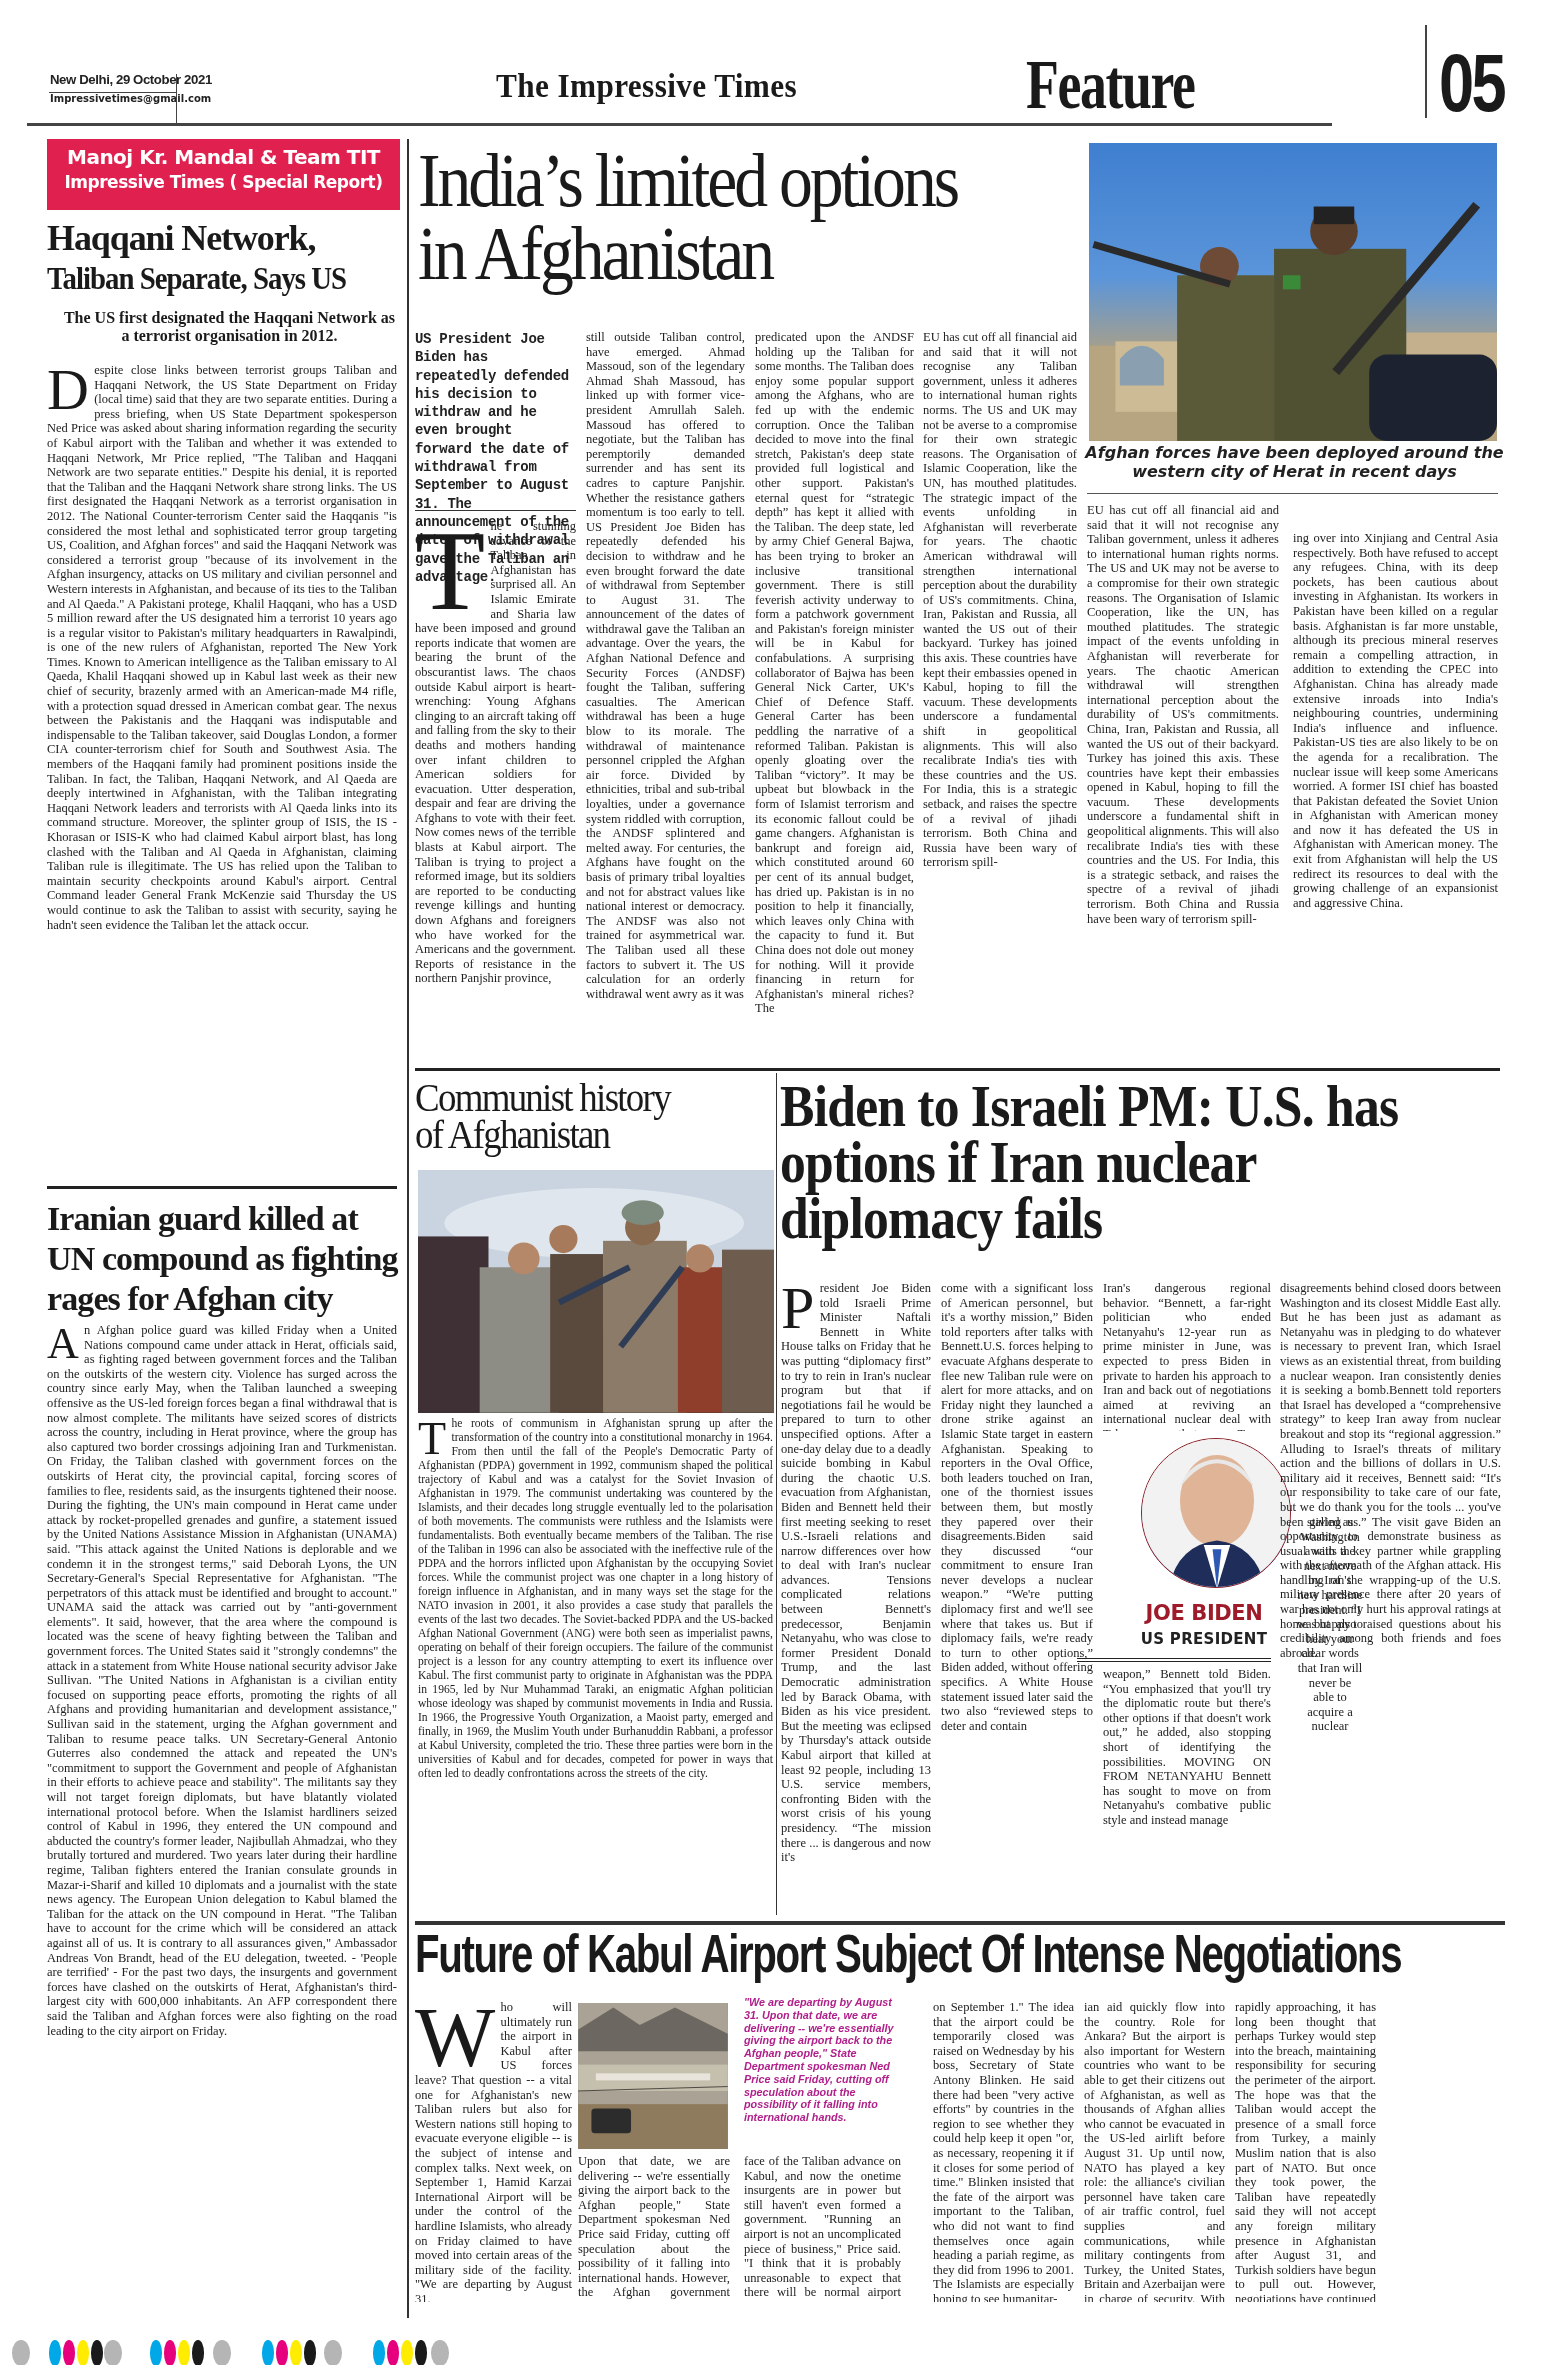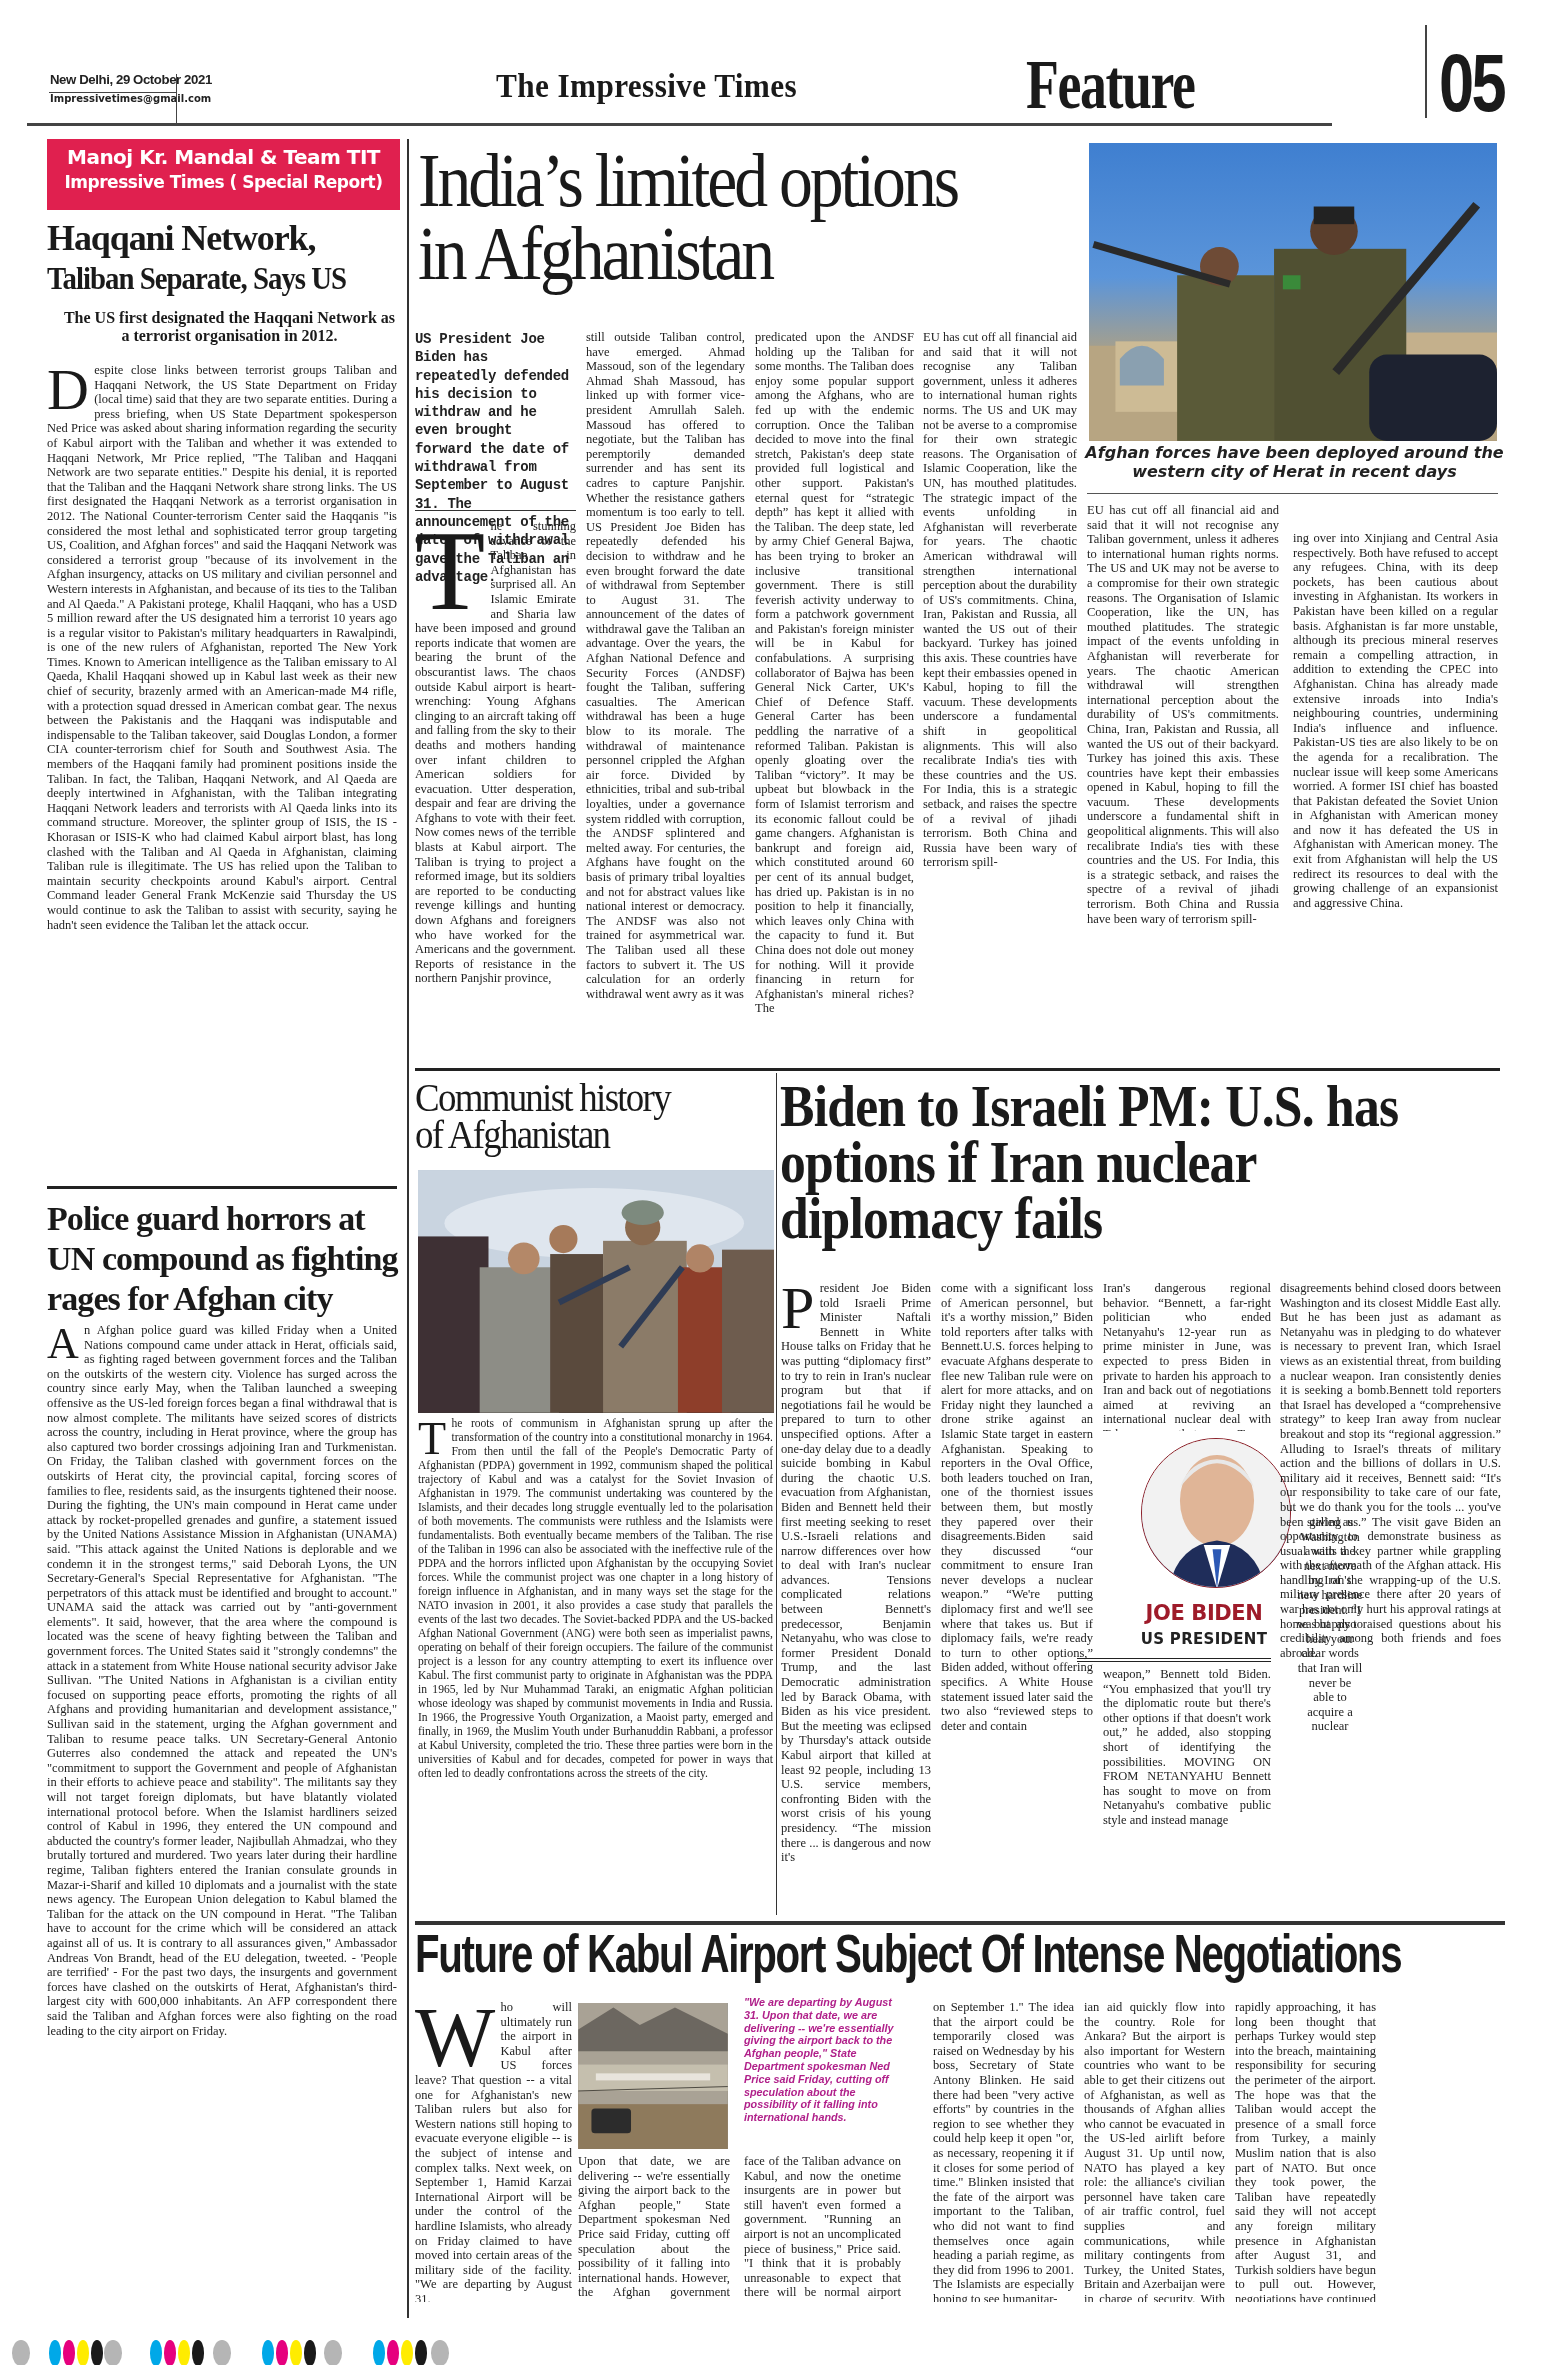--- a/index.html
+++ b/index.html
@@ -87,21 +87,21 @@
 <div class="abs col-divider" style="left:407px; top:139px; height:2179px;"></div>
 
 <div class="abs haq-h1">Haqqani Network,</div>
 <div class="abs haq-h2">Taliban Separate, Says US</div>
 <div class="abs haq-deck">The US first designated the Haqqani Network as a terrorist organisation in 2012.</div>
 <div class="abs haq-body body-text">
   <span class="dropcap" style="font-size:58px;">D</span><span>espite close links between terrorist groups Taliban and Haqqani Network, the US State Department on Friday (local time) said that they are two separate entities. During a press briefing, when US State Department spokesperson Ned Price was asked about sharing information regarding the security of Kabul airport with the Taliban and whether it was extended to Haqqani Network, Mr Price replied, "The Taliban and Haqqani Network are two separate entities." Despite his denial, it is reported that the Taliban and the Haqqani Network share strong links. The US first designated the Haqqani Network as a terrorist organisation in 2012. The National Counter-terrorism Center said the Haqqanis "is considered the most lethal and sophisticated terror group targeting US, Coalition, and Afghan forces" and said the Haqqani Network was considered a terrorist group "because of its involvement in the Afghan insurgency, attacks on US military and civilian personnel and Western interests in Afghanistan, and because of its ties to the Taliban and Al Qaeda." A Pakistani protege, Khalil Haqqani, who has a USD 5 million reward after the US designated him a terrorist 10 years ago is a regular visitor to Pakistan's military headquarters in Rawalpindi, is one of the new rulers of Afghanistan, reported The New York Times. Known to American intelligence as the Taliban emissary to Al Qaeda, Khalil Haqqani showed up in Kabul last week as their new chief of security, brazenly armed with an American-made M4 rifle, with a protection squad dressed in American combat gear. The nexus between the Pakistanis and the Haqqani was indisputable and indispensable to the Taliban takeover, said Douglas London, a former CIA counter-terrorism chief for South and Southwest Asia. The members of the Haqqani family had prominent positions inside the Taliban. In fact, the Taliban, Haqqani Network, and Al Qaeda are deeply intertwined in Afghanistan, with the Taliban integrating Haqqani Network leaders and terrorists with Al Qaeda links into its command structure. Moreover, the splinter group of ISIS, the IS - Khorasan or ISIS-K who had claimed Kabul airport blast, has long clashed with the Taliban and Al Qaeda in Afghanistan, claiming Taliban rule is illegitimate. The US has relied upon the Taliban to maintain security checkpoints around Kabul's airport. Central Command leader General Frank McKenzie said Thursday the US would continue to ask the Taliban to assist with security, saying he hadn't seen evidence the Taliban let the attack occur.</span>
 </div>
 <div class="abs sep-rule" style="left:47px; top:1186px; width:350px;"></div>
 
-<div class="abs pol-h">Police guard horrors at UN compound as fighting rages for Afghan city</div>
+<div class="abs pol-h">Iranian guard killed at UN compound as fighting rages for Afghan city</div>
 <div class="abs pol-body body-text">
   <span class="dropcap" style="font-size:44px;">A</span><span>n Afghan police guard was killed Friday when a United Nations compound came under attack in Herat, officials said, as fighting raged between government forces and the Taliban on the outskirts of the western city. Violence has surged across the country since early May, when the Taliban launched a sweeping offensive as the US-led foreign forces began a final withdrawal that is now almost complete. The militants have seized scores of districts across the country, including in Herat province, where the group has also captured two border crossings adjoining Iran and Turkmenistan. On Friday, the Taliban clashed with government forces on the outskirts of Herat city, the provincial capital, forcing scores of families to flee, residents said, as the insurgents tightened their noose. During the fighting, the UN's main compound in Herat came under attack by rocket-propelled grenades and gunfire, a statement issued by the United Nations Assistance Mission in Afghanistan (UNAMA) said. "This attack against the United Nations is deplorable and we condemn it in the strongest terms," said Deborah Lyons, the UN Secretary-General's Special Representative for Afghanistan. "The perpetrators of this attack must be identified and brought to account." UNAMA said the attack was carried out by "anti-government elements". It said, however, that the area where the compound is located was the scene of heavy fighting between the Taliban and government forces. The United States said it "strongly condemns" the attack in a statement from White House national security advisor Jake Sullivan. "The United Nations in Afghanistan is a civilian entity focused on supporting peace efforts, promoting the rights of all Afghans and providing humanitarian and development assistance," Sullivan said in the statement, urging the Afghan government and Taliban to resume peace talks. UN Secretary-General Antonio Guterres also condemned the attack and repeated the UN's "commitment to support the Government and people of Afghanistan in their efforts to achieve peace and stability". The militants say they will not target foreign diplomats, but have blatantly violated international protocol before. When the Islamist hardliners seized control of Kabul in 1996, they entered the UN compound and abducted the country's former leader, Najibullah Ahmadzai, who they brutally tortured and murdered. Two years later during their hardline regime, Taliban fighters entered the Iranian consulate grounds in Mazar-i-Sharif and killed 10 diplomats and a journalist with the state news agency. The European Union delegation to Kabul blamed the Taliban for the attack on the UN compound in Herat. "The Taliban have to account for the crime which will be considered an attack against all of us. It is contrary to all assurances given," Ambassador Andreas Von Brandt, head of the EU delegation, tweeted. - 'People are terrified' - For the past two days, the insurgents and government forces have clashed on the outskirts of Herat, Afghanistan's third-largest city with 600,000 inhabitants. An AFP correspondent there said the Taliban and Afghan forces were also fighting on the road leading to the city airport on Friday.</span>
 </div>
 
 <div class="abs ind-h">
   <div>India’s limited options</div>
   <div>in Afghanistan</div>
 </div>
 <div class="abs ind-deck">US President Joe Biden has repeatedly defended his decision to withdraw and he even brought forward the date of withdrawal from September to August 31. The announcement of the dates of withdrawal gave the Taliban an advantage.</div>
 <div class="abs ind-deck-rule"></div>

